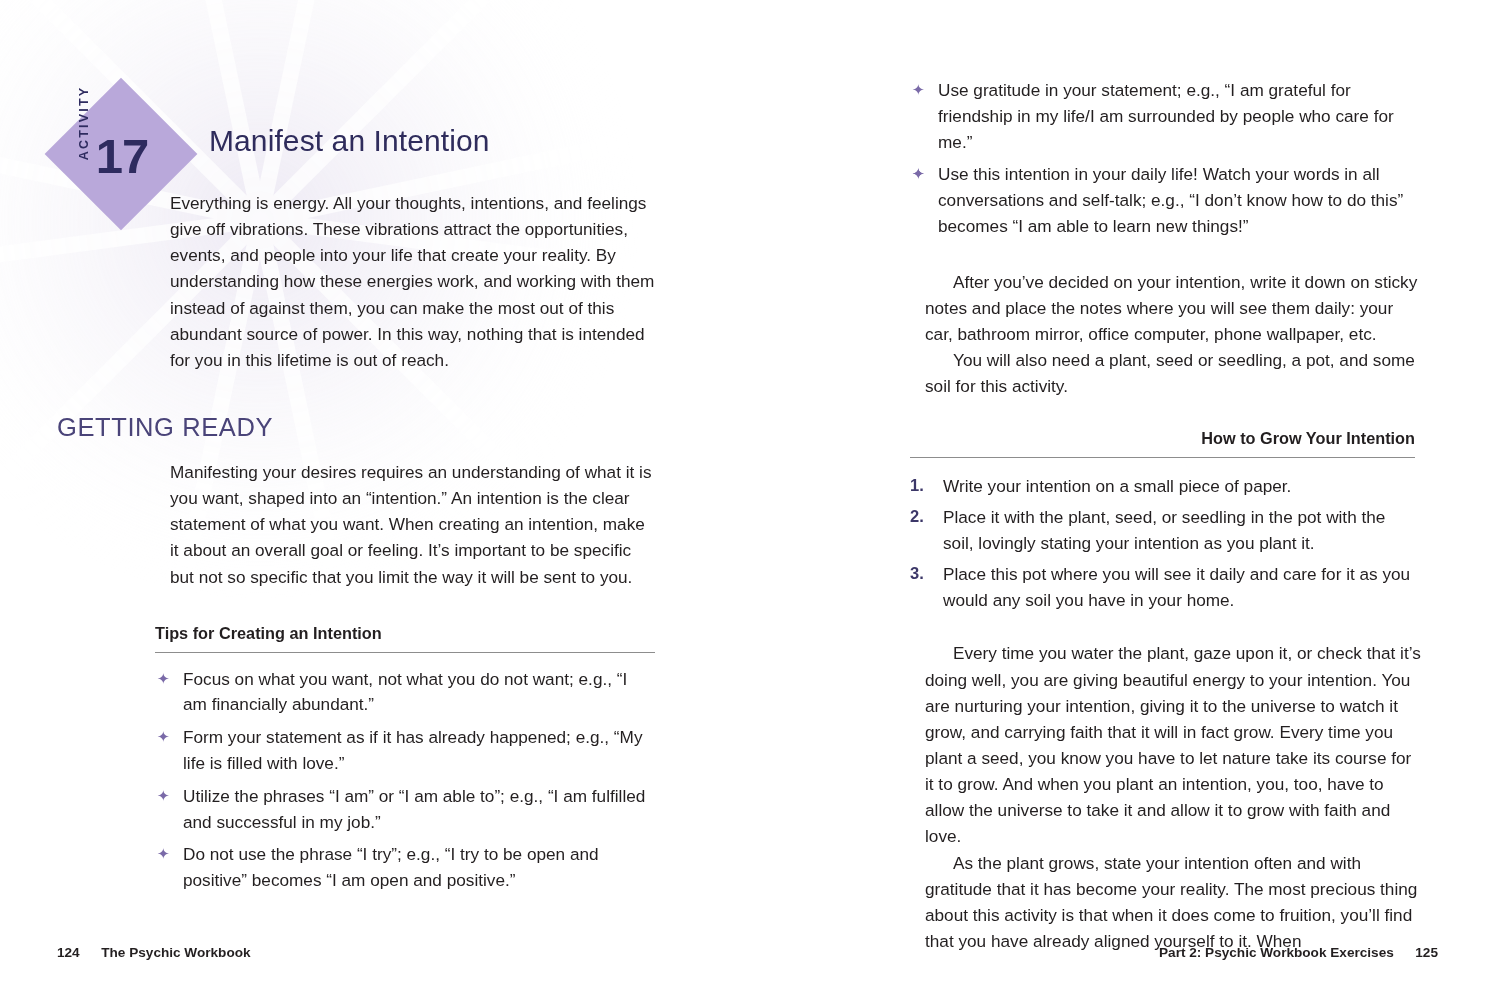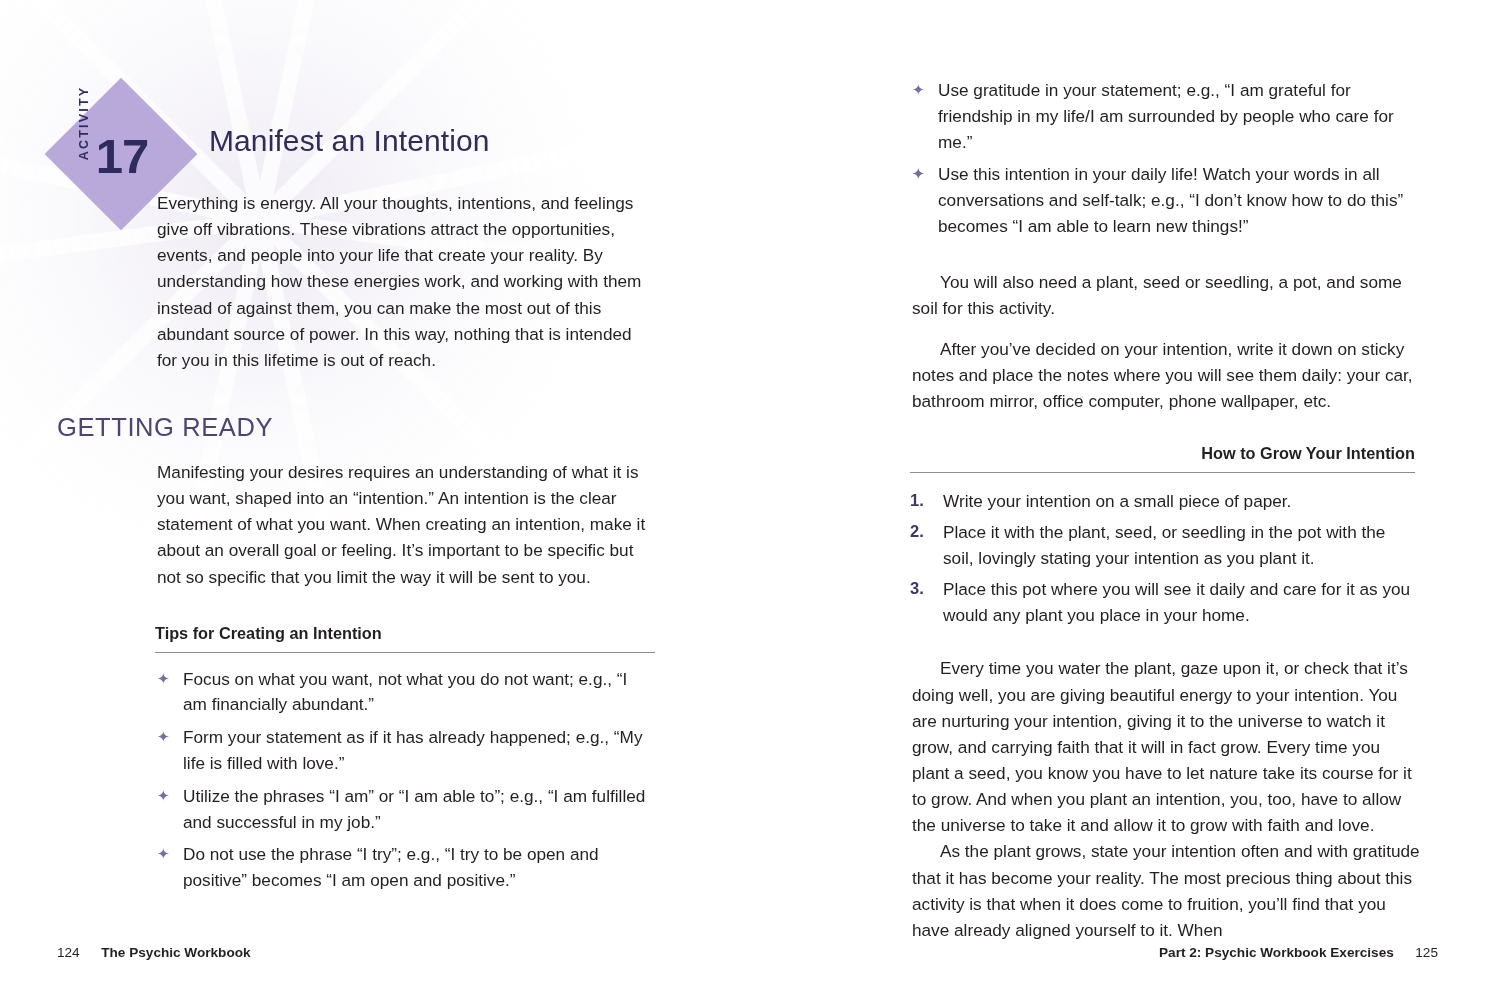--- a/index.html
+++ b/index.html
@@ -109,21 +109,21 @@
   }
 
   
   .body-col {
     padding-left: 98px;
   }
   p.body {
     font-size: 17.2px;
     line-height: 1.52;
     color: #231f20;
-    margin: 0 0 0 2px;
+    margin: 0 0 0 15px;
     max-width: 505px;
   }
   p.body + p.body { margin-top: 15px; }
   p.indent { text-indent: 28px; }
 
   h2.section {
     font-size: 25.5px;
     color: #4a4479;
     font-weight: 400;
     letter-spacing: 0.6px;
@@ -197,21 +197,21 @@
   
   .footer {
     position: absolute;
     bottom: 40px;
     font-size: 13.6px;
     color: #231f20;
     white-space: nowrap;
   }
   .footer-left { left: 57px; }
   .footer-right { right: 62px; }
-  .footer .pg { font-weight: 400; margin-top: 32px; }
+  .footer .pg { font-weight: 700; margin-top: 32px; }
   .footer .ttl { font-weight: 700; }
   .footer .ttl-reg { font-weight: 700; }
 </style>
 </head>
 <body>
 
 <div class="page">
 
   <svg class="burst" viewBox="0 0 760 760" aria-hidden="true">
     <defs>
@@ -303,39 +303,39 @@
             <span class="bullet-mark">✦</span>
           </li>
           <li>
             <span class="bullet-mark">✦</span>
             <span>Use this intention in your daily life! Watch your words in all conversations and self-talk; e.g., “I don’t know how to do this” becomes “I am able to learn new things!”</span>
           </li>
         </ul>
 
         <div style="height:22px"></div>
 
+        <p class="body indent">After you’ve decided on your intention, write it down on sticky notes and place the notes where you will see them daily: your car, bathroom mirror, office computer, phone wallpaper, etc.</p>
         <p class="body indent" style="margin-top:0">You will also need a plant, seed or seedling, a pot, and some soil for this activity.</p>
-        <p class="body indent">After you’ve decided on your intention, write it down on sticky notes and place the notes where you will see them daily: your car, bathroom mirror, office computer, phone wallpaper, etc.</p>
 
         <div style="height:30px"></div>
 
         <h3 class="subhead">How to Grow Your Intention</h3>
 
         <ol class="steps">
           <li>
             <span class="step-num">1.</span>
             <span>Write your intention on a small piece of paper.</span>
           </li>
           <li>
             <span class="step-num">2.</span>
             <span>Place it with the plant, seed, or seedling in the pot with the soil, lovingly stating your intention as you plant it.</span>
           </li>
           <li>
             <span class="step-num">3.</span>
-            <span>Place this pot where you will see it daily and care for it as you would any plant you place in your home.</span>
+            <span>Place this pot where you will see it daily and care for it as you would any soil you have in your home.</span>
           </li>
         </ol>
 
         <div style="height:22px"></div>
 
         <p class="body indent">Every time you water the plant, gaze upon it, or check that it’s doing well, you are giving beautiful energy to your intention. You are nurturing your intention, giving it to the universe to watch it grow, and carrying faith that it will in fact grow. Every time you plant a seed, you know you have to let nature take its course for it to grow. And when you plant an intention, you, too, have to allow the universe to take it and allow it to grow with faith and love.</p>
         <p class="body indent" style="margin-top:0">As the plant grows, state your intention often and with gratitude that it has become your reality. The most precious thing about this activity is that when it does come to fruition, you’ll find that you have already aligned yourself to it. When</p>
       </div>
 
       <div class="footer footer-right">

